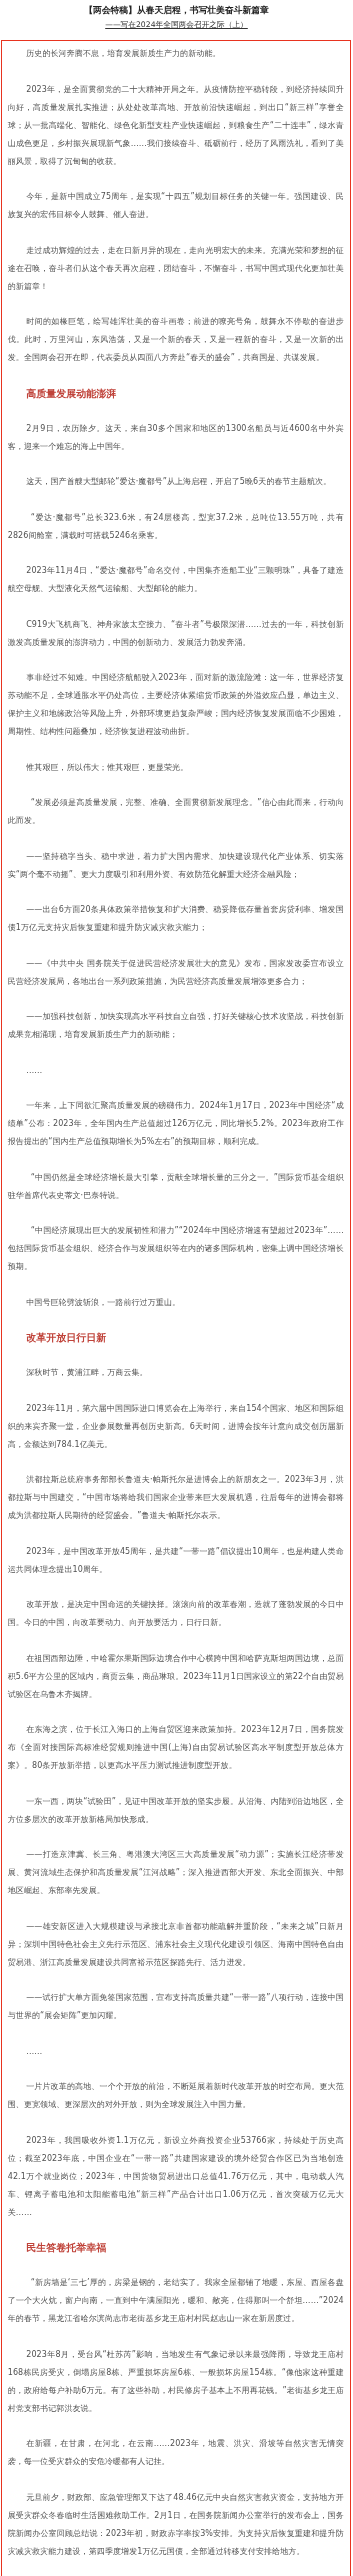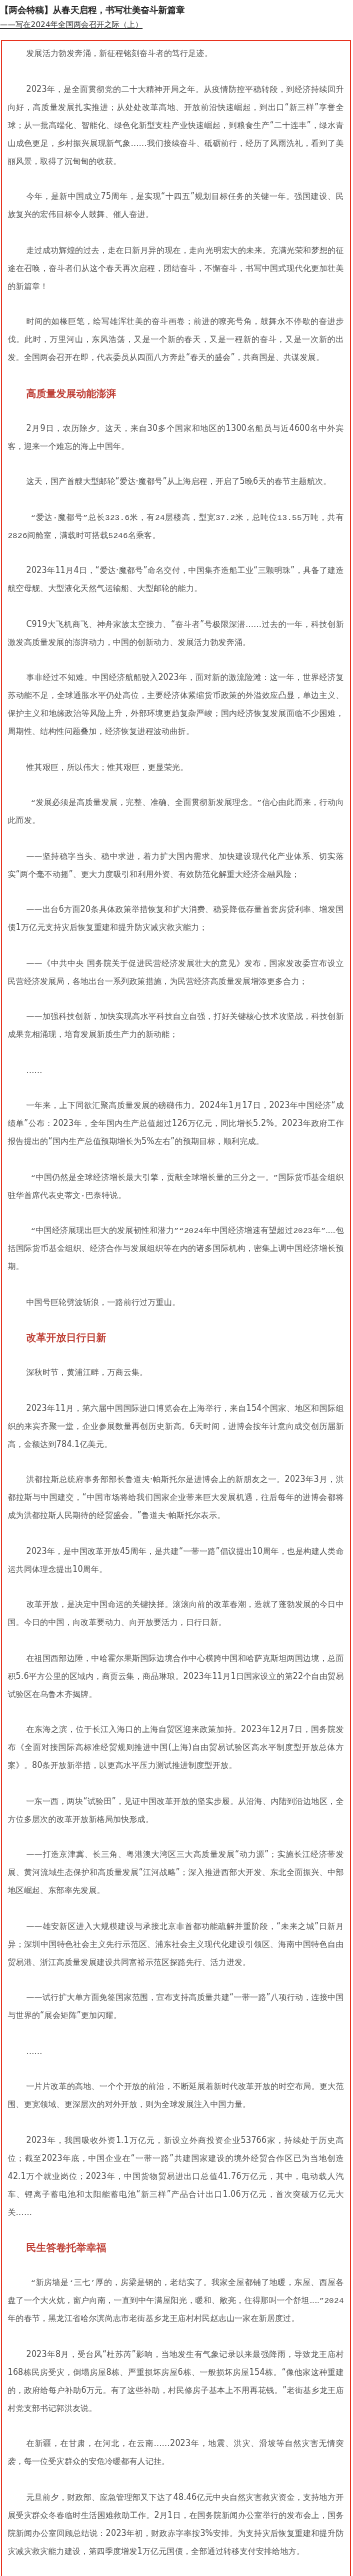--- a/index.html
+++ b/index.html
@@ -4,21 +4,21 @@
 <style>
   html, body { margin: 0; padding: 0; background: #ffffff; }
   body {
     width: 353px;
     min-height: 2587px;
     font-family: "DejaVu Sans", "Liberation Sans", sans-serif;
     color: #4a4a4a;
     position: relative;
     overflow: hidden;
   }
-  .header { text-align: left; padding-top: 4.1px; height: 40px; box-sizing: border-box; }
+  .header { text-align: center; padding-top: 4.1px; height: 40px; box-sizing: border-box; }
   .title {
     font-size: 8.8px; font-weight: bold; color: #222222;
     margin: 0; line-height: 13.4px; letter-spacing: 0px;
   }
   .subtitle {
     font-size: 7.7px; color: #333333; margin: 0; line-height: 13.4px; text-decoration: underline;
   }
   .box {
     position: relative;
     margin: 0 2.1px 0 1px;
@@ -31,38 +31,38 @@
   }
   .para {
     font-size: 8px;
     line-height: 18px;
     text-indent: 18.5px;
     margin: 0 0 17.5px 0;
     color: #505050;
     text-align: justify;
     letter-spacing: 0.1px;
   }
-  .para.quote-start { text-indent: 23px; font-family: Liberation Mono, monospace; }
+  .para.quote-start { text-indent: 23px; }
   .para.ellipsis { letter-spacing: 0; }
   .section-heading {
     font-size: 10px; font-weight: bold; color: #c0433a;
     line-height: 17.5px; margin: 0 0 17.5px 0; text-indent: 18.5px;
   }
 </style>
 </head>
 <body>
 
 <div class="header">
   <p class="title">【两会特稿】从春天启程，书写壮美奋斗新篇章</p>
   <p class="subtitle">——写在2024年全国两会召开之际（上）</p>
 </div>
 
 <div class="box">
   <div id="intro">
-      <p class="para">发展活力勃发奔涌，新征程铭刻奋斗者的笃行足迹。</p>
+      <p class="para">历史的长河奔腾不息，培育发展新质生产力的新动能。</p>
       <p class="para">2023年，是全面贯彻党的二十大精神开局之年。从疫情防控平稳转段，到经济持续回升向好，高质量发展扎实推进；从处处改革高地、开放前沿快速崛起，到出口“新三样”享誉全球；从一批高端化、智能化、绿色化新型支柱产业快速崛起，到粮食生产“二十连丰”，绿水青山成色更足，乡村振兴展现新气象……我们接续奋斗、砥砺前行，经历了风雨洗礼，看到了美丽风景，取得了沉甸甸的收获。</p>
       <p class="para">今年，是新中国成立75周年，是实现“十四五”规划目标任务的关键一年。强国建设、民族复兴的宏伟目标令人鼓舞、催人奋进。</p>
       <p class="para">走过成功辉煌的过去，走在日新月异的现在，走向光明宏大的未来。充满光荣和梦想的征途在召唤，奋斗者们从这个春天再次启程，团结奋斗，不懈奋斗，书写中国式现代化更加壮美的新篇章！</p>
       <p class="para">时间的如椽巨笔，绘写雄浑壮美的奋斗画卷；前进的嘹亮号角，鼓舞永不停歇的奋进步伐。此时，万里河山，东风浩荡，又是一个新的春天，又是一程新的奋斗，又是一次新的出发。全国两会召开在即，代表委员从四面八方奔赴“春天的盛会”，共商国是、共谋发展。</p>
     </div>
   <div id="sections">
       <section>
         <h2 class="section-heading">高质量发展动能澎湃</h2>
         <p class="para">2月9日，农历除夕。这天，来自30多个国家和地区的1300名船员与近4600名中外宾客，迎来一个难忘的海上中国年。</p>
         <p class="para">这天，国产首艘大型邮轮“爱达·魔都号”从上海启程，开启了5晚6天的春节主题航次。</p>

